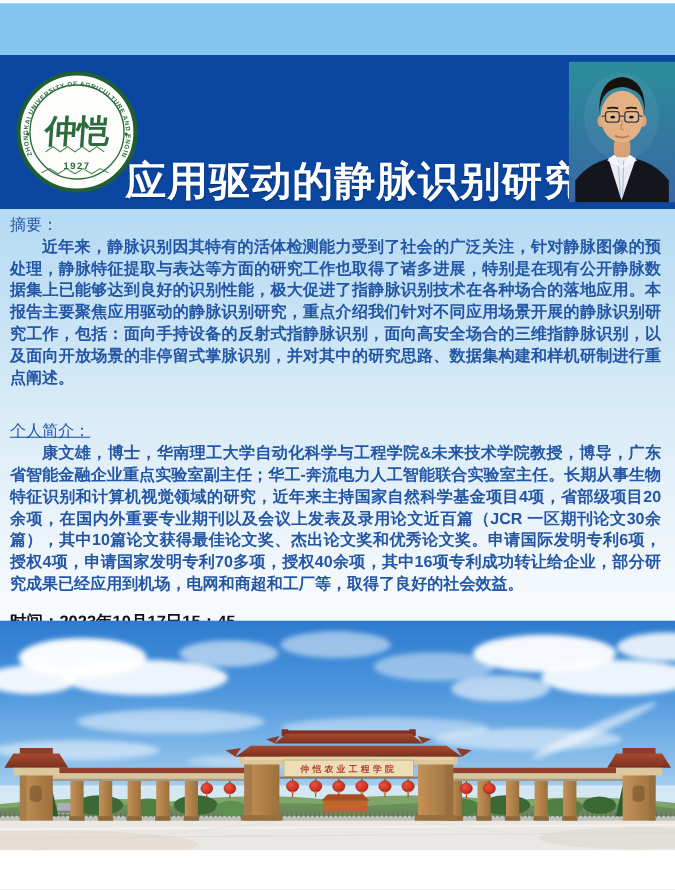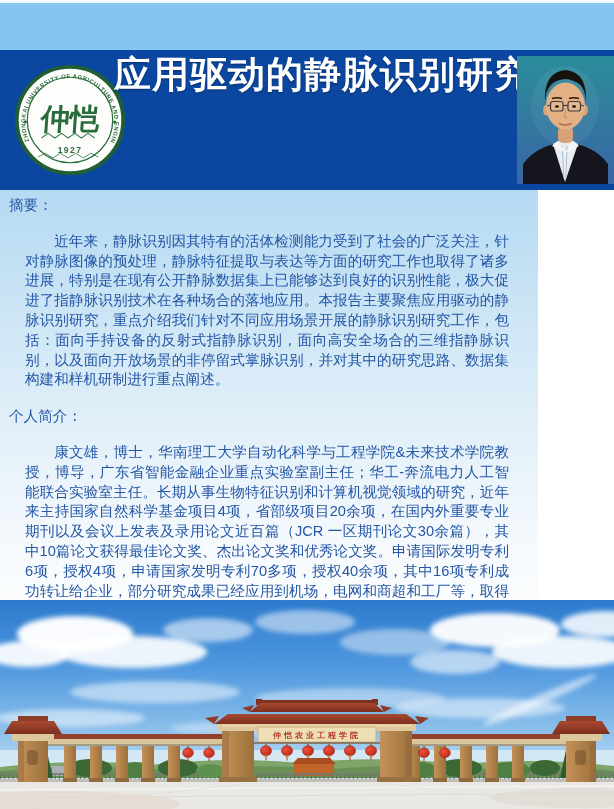--- a/index.html
+++ b/index.html
@@ -7,36 +7,36 @@
           background:#fff;font-family:"Liberation Sans",sans-serif;}
   
   .top-white{position:absolute;top:0;left:0;width:614px;height:3px;background:#f4fbff;}
   .top-strip{position:absolute;top:3px;left:0;width:614px;height:47px;background:#85c6f0;}
   
   .header-band{position:absolute;top:50px;left:0;width:614px;height:140px;background:#0b47a1;
                display:flex;align-items:center;}
   .logo-wrap{position:absolute;left:13px;top:7px;width:114px;height:126px;display:flex;
              align-items:center;justify-content:center;}
   .title-wrap{position:absolute;left:130px;top:0;width:386px;height:140px;display:flex;
-              align-items:flex-start;justify-content:center;}
+              align-items:flex-end;justify-content:center;}
   .lecture-title{color:#ffffff;font-size:37px;font-weight:700;letter-spacing:1px;white-space:nowrap;
                  text-shadow:0 1px 2px rgba(0,0,0,.35);}
   .photo-wrap{position:absolute;right:0;top:6px;width:97px;height:128px;}
   
-  .body-section{position:absolute;top:190px;left:0;width:538px;height:410px;
+  .body-section{position:absolute;top:190px;left:0;width:614px;height:410px;
       background:linear-gradient(180deg,#b5daf3 0%,#c6e2f4 22%,#d8ebf7 45%,#e9f3fa 68%,#f6fafd 88%,#fbfdfe 100%);
       box-sizing:border-box;padding:6px 13px 0 9px;
       color:#2456a6;font-size:14.6px;line-height:19.8px;}
   .sec-label{font-weight:400;}
-  .para{margin:16px;text-indent:2em;text-align:justify;}
-  .bio-label{margin-top:17px;}
+  .para{margin:0;text-indent:2em;text-align:justify;font-weight:bold;}
+  .bio-label{margin-top:29px;text-decoration:underline;}
   .details-block{margin-top:13px;color:#101014;font-weight:700;font-size:15px;line-height:21px;}
   .detail-row{white-space:nowrap;}
   
-  .campus-wrap{position:absolute;top:600px;left:0;width:614px;height:209px;}
+  .campus-wrap{position:absolute;top:564px;left:0;width:614px;height:209px;}
   svg{display:block;}
 </style>
 </head>
 <body>
 
 <div class="poster">
 
   <div class="top-white"></div>
   <div class="top-strip"></div>
 

